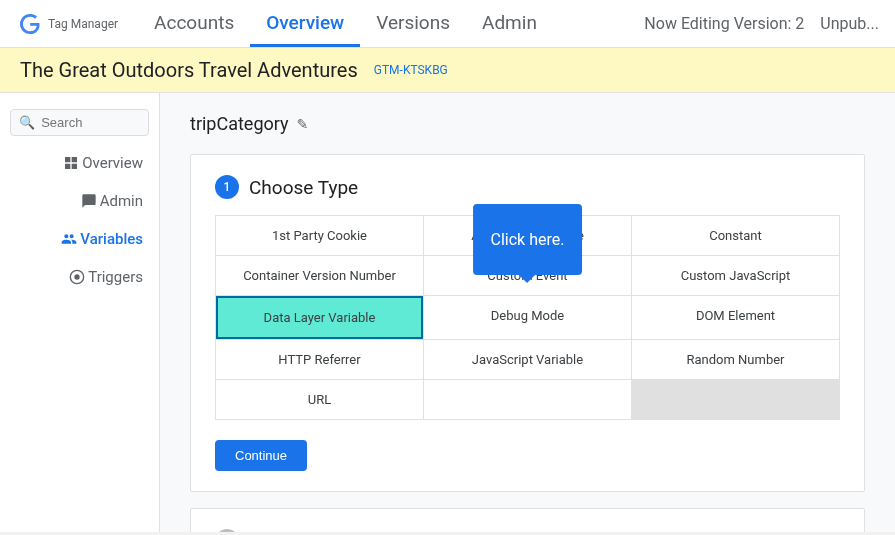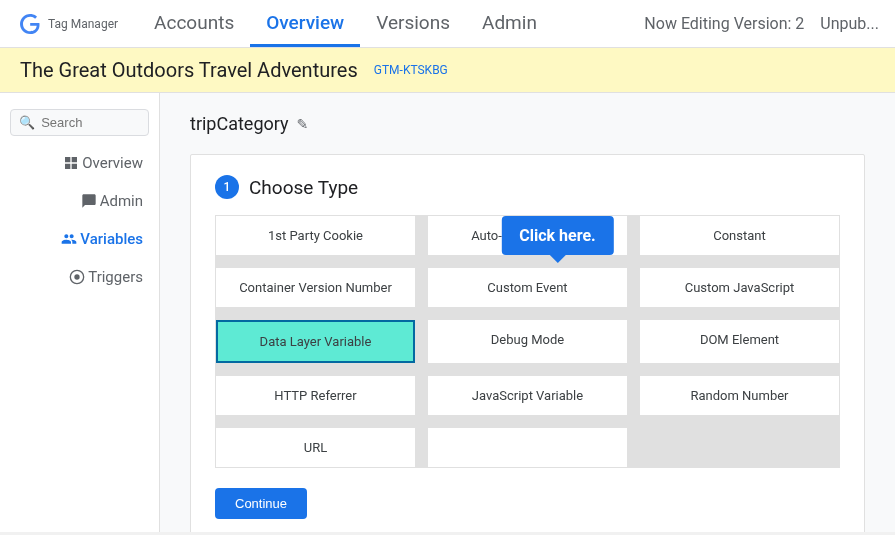--- a/index.html
+++ b/index.html
@@ -152,21 +152,21 @@
       margin-right: 10px;
       flex-shrink: 0;
     }
     .step-number.inactive { background: #bdbdbd; }
     .step-title { font-size: 19px; color: #202124; }
 
     
     .type-grid {
       display: grid;
       grid-template-columns: repeat(3, 1fr);
-      gap: 13px;
+      gap: 1px;
       background: #e0e0e0;
       border: 1px solid #e0e0e0;
       margin-bottom: 16px;
     }
     .type-cell {
       background: #fff;
       padding: 12px 16px;
       font-size: 13px;
       color: #3c4043;
       cursor: pointer;
@@ -179,27 +179,26 @@
       position: relative;
       z-index: 1;
     }
     .click-tooltip {
       position: absolute;
       top: -52px;
       left: 50%;
       transform: translateX(-50%);
       background: #1a73e8;
       color: #fff;
-      padding: 10px 18px;
+      padding: 26px 18px;
       border-radius: 4px;
       font-size: 16px;
-      font-weight: 700;
+      font-weight: 400;
       white-space: nowrap;
       z-index: 10;
-      margin-left: 30px;
     }
     .click-tooltip::after {
       content: '';
       position: absolute;
       bottom: -8px;
       left: 50%;
       transform: translateX(-50%);
       border-left: 8px solid transparent;
       border-right: 8px solid transparent;
       border-top: 8px solid #1a73e8;

